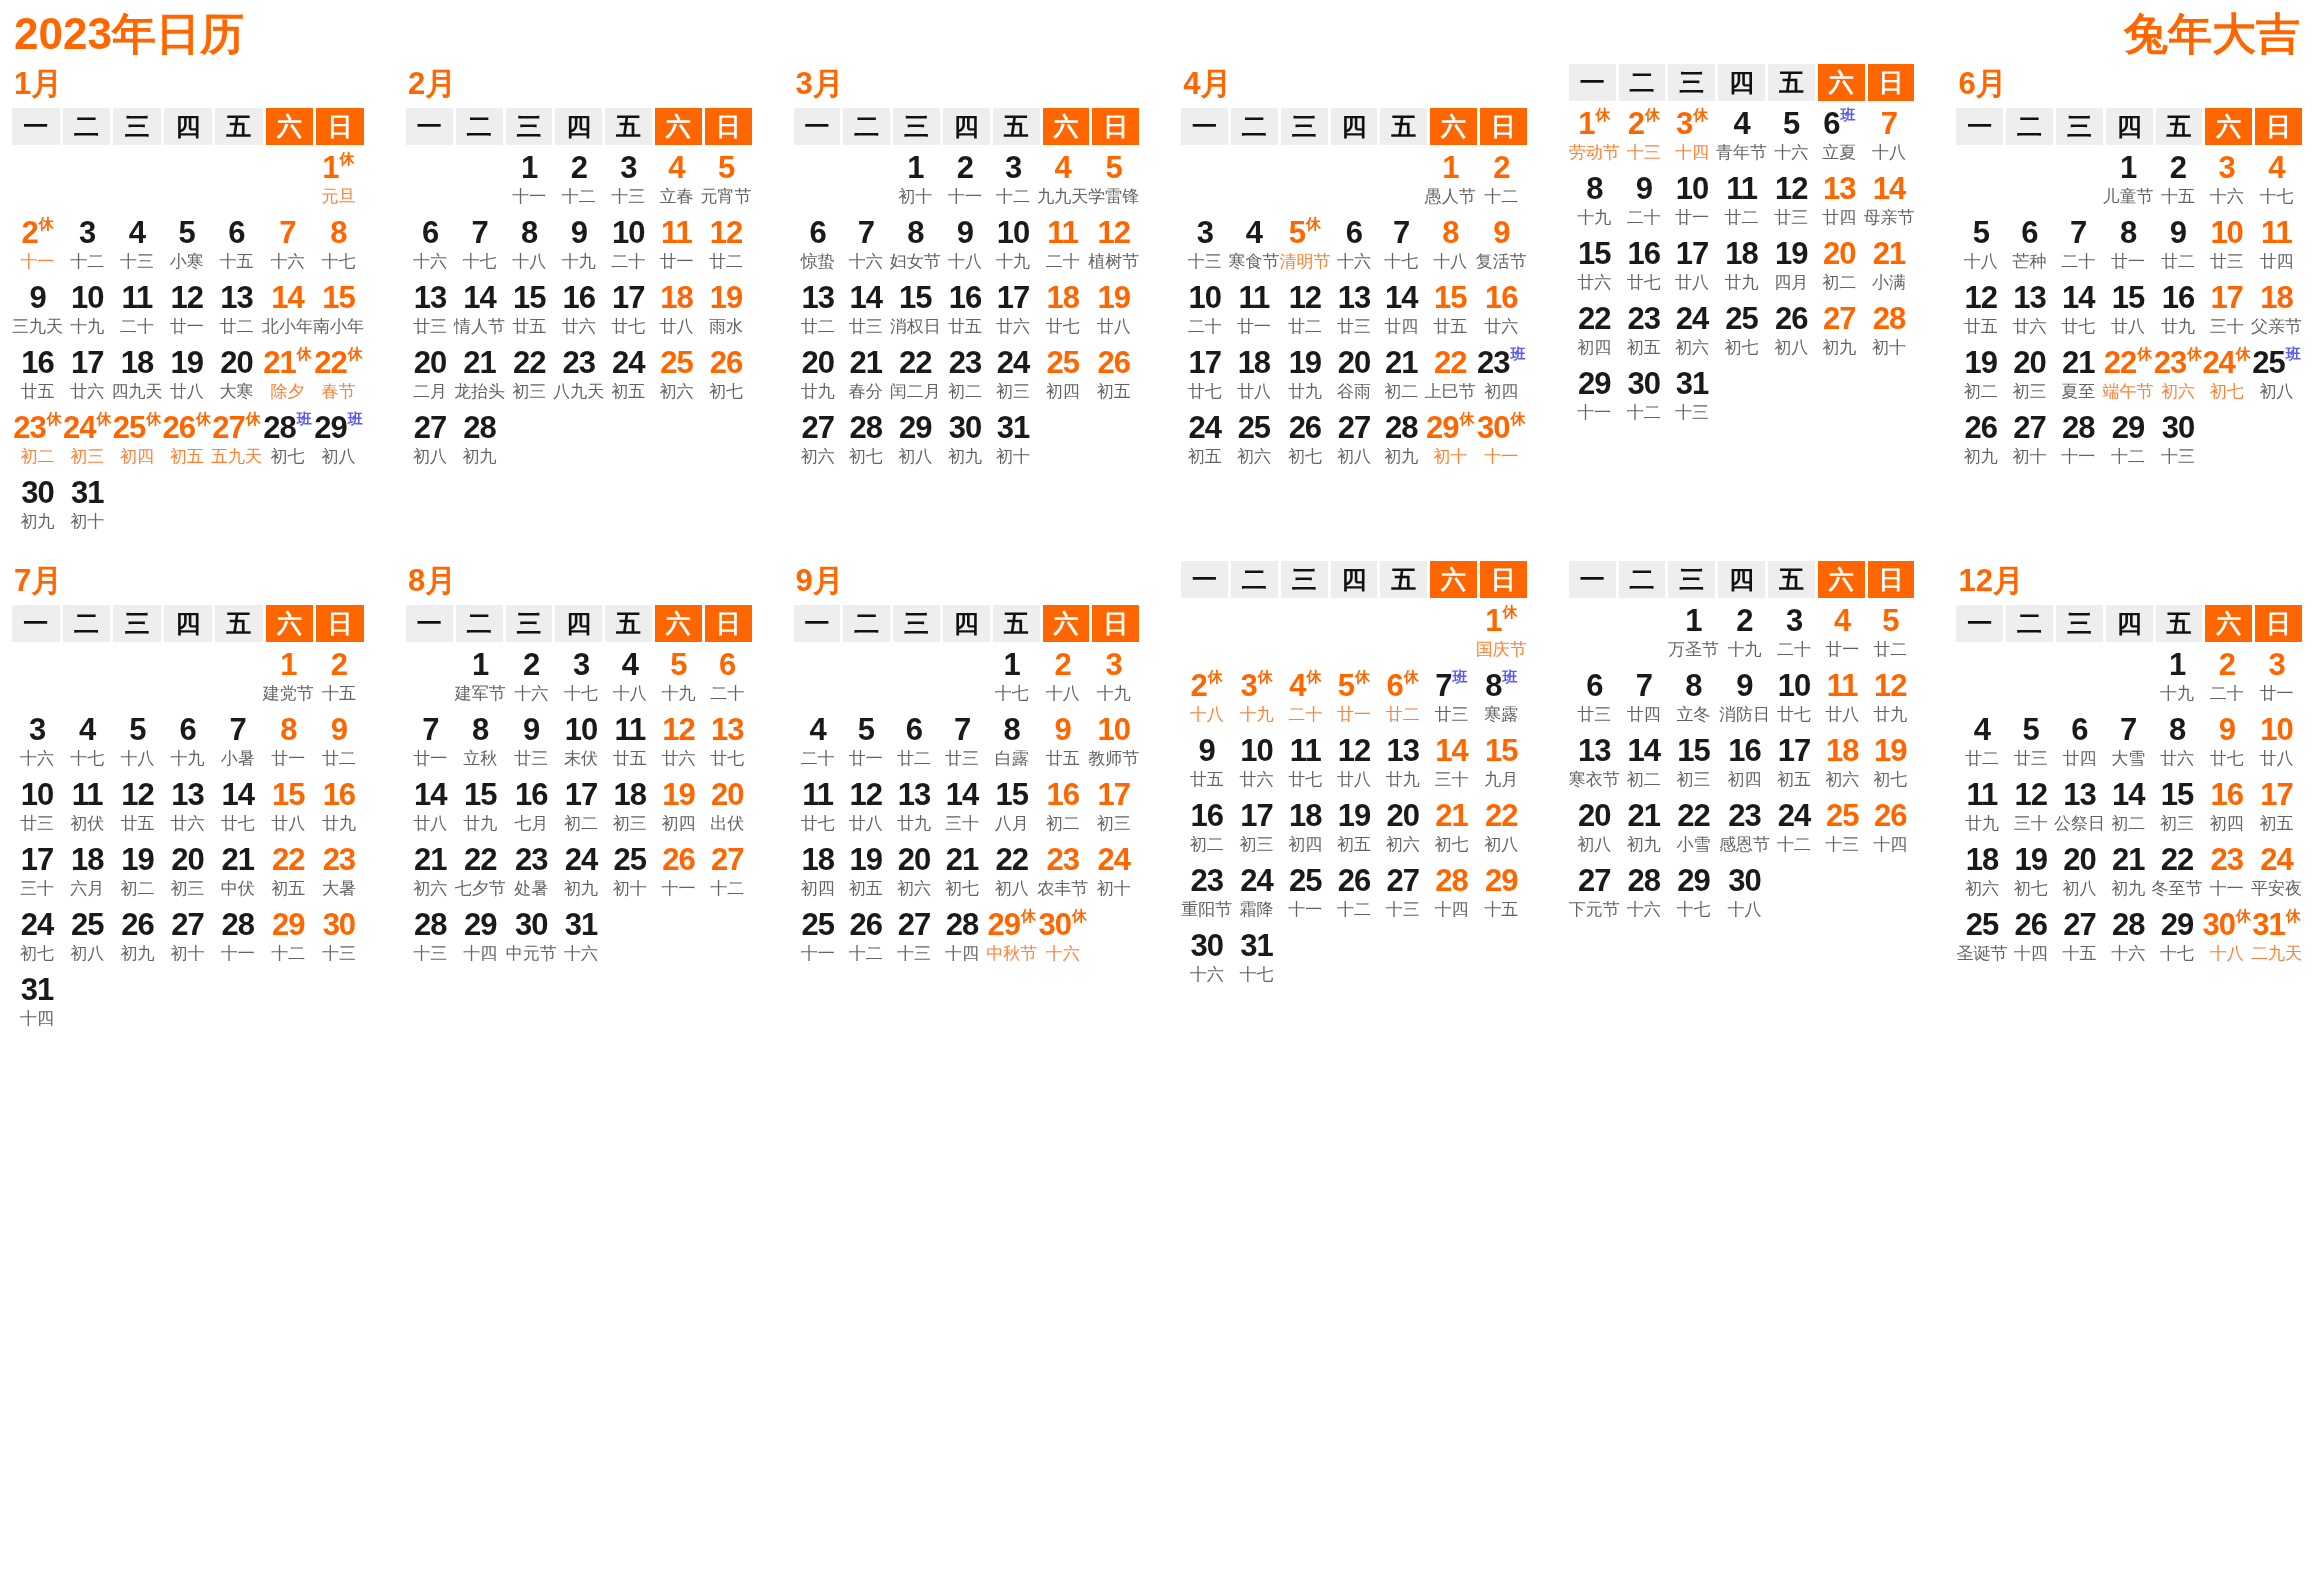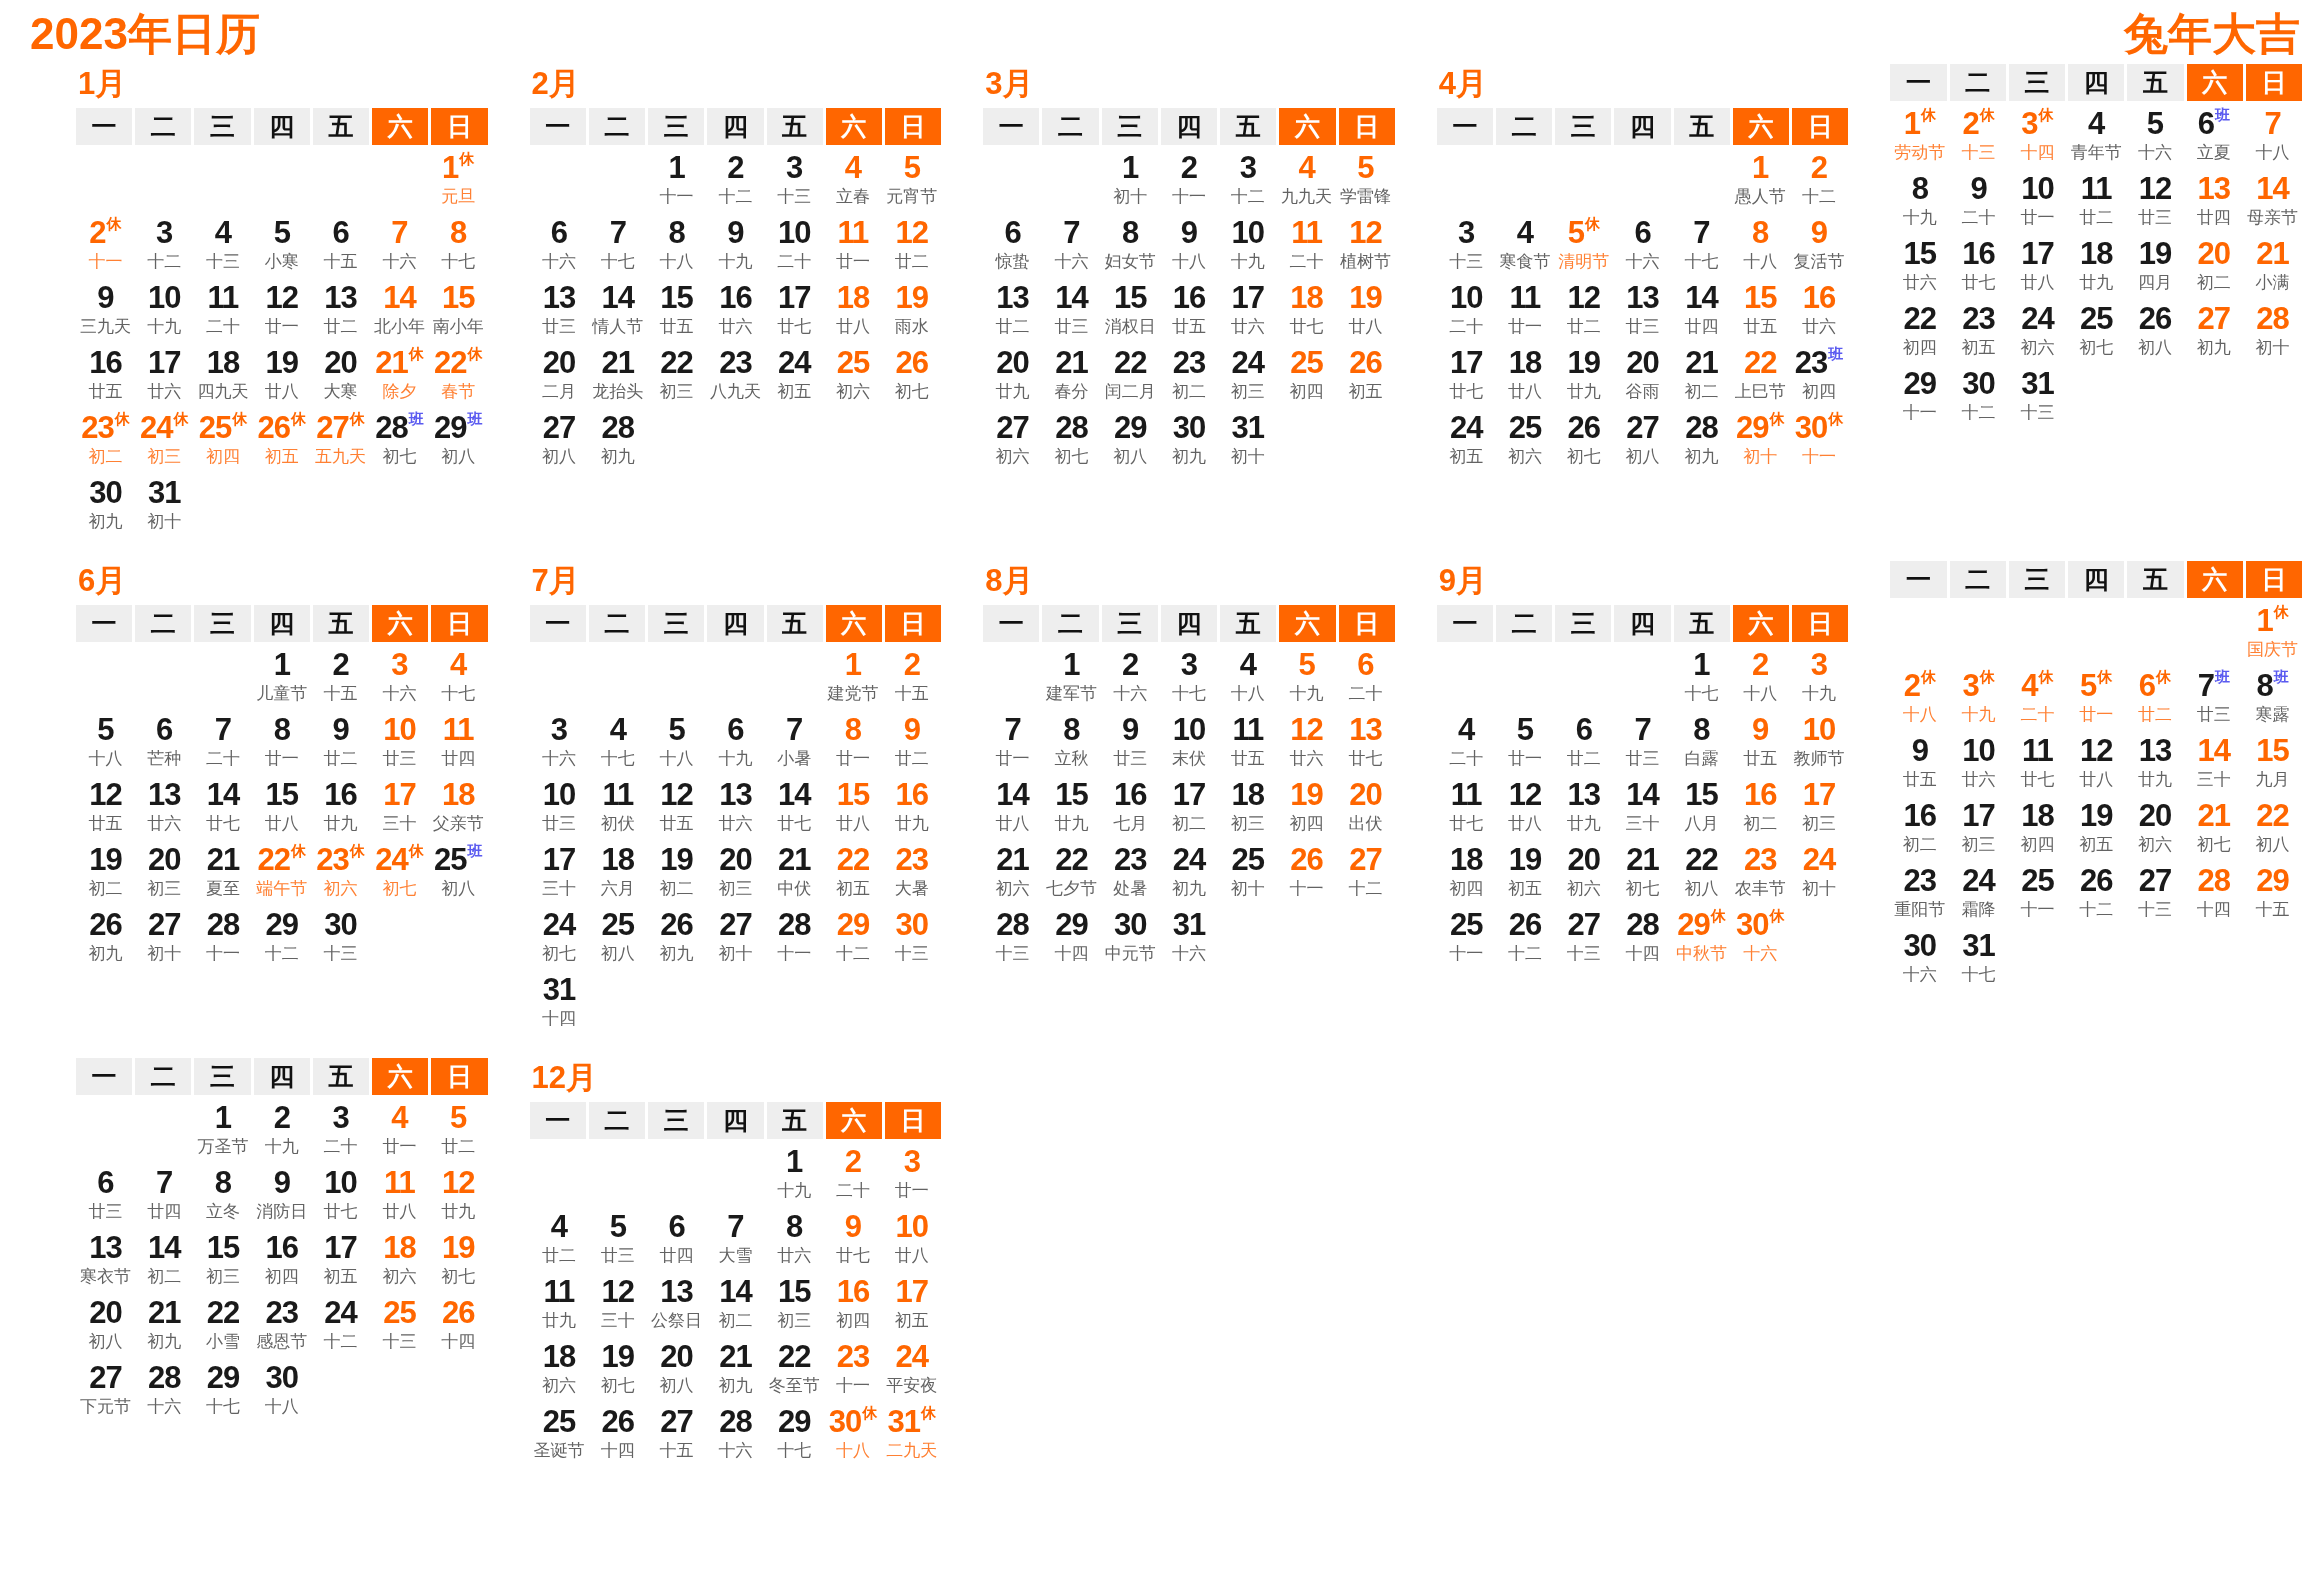--- a/index.html
+++ b/index.html
@@ -1,25 +1,25 @@
 <!DOCTYPE html>
 <html><head>
 <meta charset="utf-8">
 <style>
   * { margin:0; padding:0; box-sizing:border-box; }
   html,body { width:2314px; height:1576px; background:#ffffff; overflow:hidden;
               font-family:"Liberation Sans","DejaVu Sans",sans-serif; }
-  .page { width:2314px; height:1576px; padding:8px 10px 0 26px; }
+  .page { width:2314px; height:1576px; padding:8px 10px 0 10px; }
 
   .page-header { display:flex; justify-content:space-between; align-items:flex-start;
                  padding:2px 4px 6px 4px; }
   .page-title, .page-subtitle { font-size:44px; font-weight:bold; color:#ff6600; line-height:1.1; }
 
-  .months-grid { display:grid; grid-template-columns:repeat(5,1fr);
-                 column-gap:42px; row-gap:24px; padding:0 2px;margin-left:48px; }
+  .months-grid { display:grid; grid-template-columns:repeat(6,1fr);
+                 column-gap:42px; row-gap:24px; padding:0 2px; }
 
   .month { width:100%; }
   .month-label { font-size:31px; font-weight:bold; color:#ff6600; height:44px;
                  line-height:40px; padding-left:2px; }
 
   .weekdays { display:grid; grid-template-columns:repeat(7,1fr); gap:3px; }
   .wd { background:#eeeeee; color:#111111; font-weight:bold; font-size:25px;
         text-align:center; height:37px; line-height:37px; }
   .wd.we { background:#ff6600; color:#ffffff; }
 

